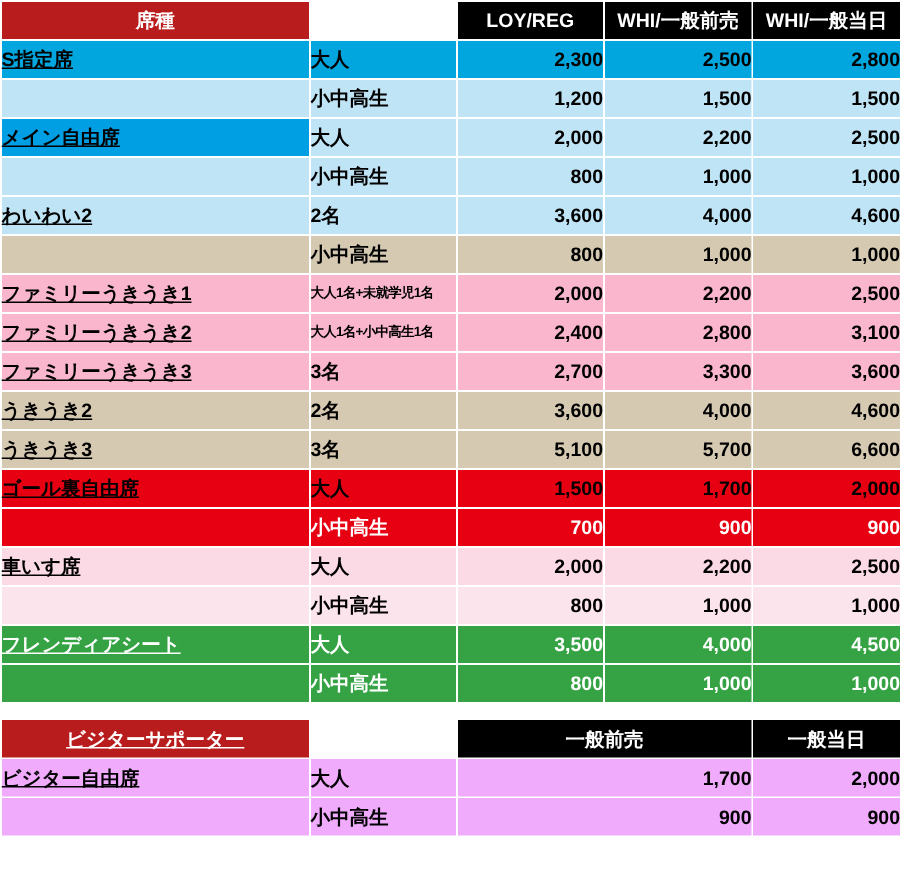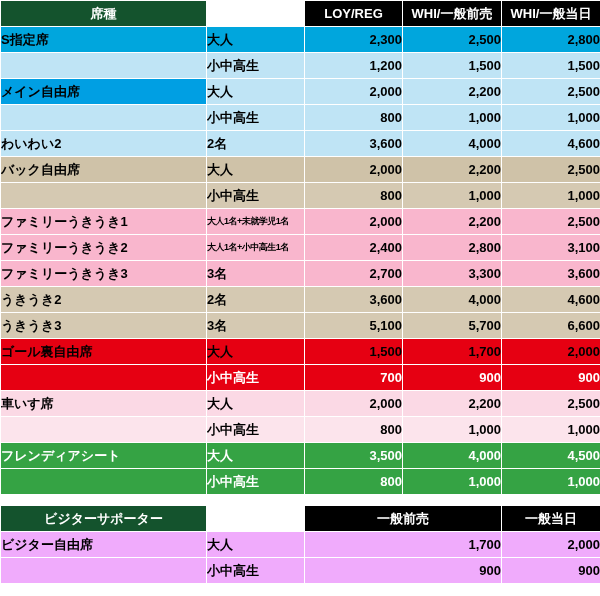--- a/index.html
+++ b/index.html
@@ -39,20 +39,21 @@
   col.c-kind  { width: 98px; }
   col.c-loy   { width: 98px; }
   col.c-whi1  { width: 99px; }
   col.c-whi2  { width: 99px; }
 
   .seat-cell {
     padding-left: 6px;
     text-align: left;
     font-size: 13px;
     font-weight: bold;
+    text-decoration: underline;
   }
   .kind-cell {
     padding-left: 6px;
     text-align: left;
     font-size: 13px;
     font-weight: bold;
   }
   .kind-cell.small {
     font-size: 9px;
     letter-spacing: -0.5px;
@@ -68,21 +69,21 @@
     background: #000000;
     color: #ffffff;
     text-align: center;
     font-size: 14px;
     font-weight: bold;
   }
   .hdr-blank {
     background: #ffffff;
   }
   .hdr-seat {
-    background: #14532d;
+    background: #b91c1c;
     color: #ffffff;
     text-align: center;
     font-size: 14px;
     font-weight: bold;
   }
   
   .bg-sblue    { background: #00a6dd; color: #000; }
   .bg-lblue    { background: #bfe4f5; color: #000; }
   .bg-mblue    { background: #009fe3; color: #000; }
   .bg-tan      { background: #cfc2a8; color: #000; }
@@ -146,27 +147,20 @@
           <td class="num-cell nowrap bg-lblue">1,000</td>
         </tr>
         <tr>
           <td class="seat-cell nowrap bg-lblue">わいわい2</td>
           <td class="kind-cell nowrap bg-lblue">2名</td>
           <td class="num-cell nowrap bg-lblue">3,600</td>
           <td class="num-cell nowrap bg-lblue">4,000</td>
           <td class="num-cell nowrap bg-lblue">4,600</td>
         </tr>
         <tr>
-          <td class="seat-cell nowrap bg-tan">バック自由席</td>
-          <td class="kind-cell nowrap bg-tan">大人</td>
-          <td class="num-cell nowrap bg-tan">2,000</td>
-          <td class="num-cell nowrap bg-tan">2,200</td>
-          <td class="num-cell nowrap bg-tan">2,500</td>
-        </tr>
-        <tr>
           <td class="seat-cell nowrap bg-tan2"></td>
           <td class="kind-cell nowrap bg-tan2">小中高生</td>
           <td class="num-cell nowrap bg-tan2">800</td>
           <td class="num-cell nowrap bg-tan2">1,000</td>
           <td class="num-cell nowrap bg-tan2">1,000</td>
         </tr>
         <tr>
           <td class="seat-cell nowrap bg-pink">ファミリーうきうき1</td>
           <td class="kind-cell nowrap bg-pink small">大人1名+未就学児1名</td>
           <td class="num-cell nowrap bg-pink">2,000</td>

